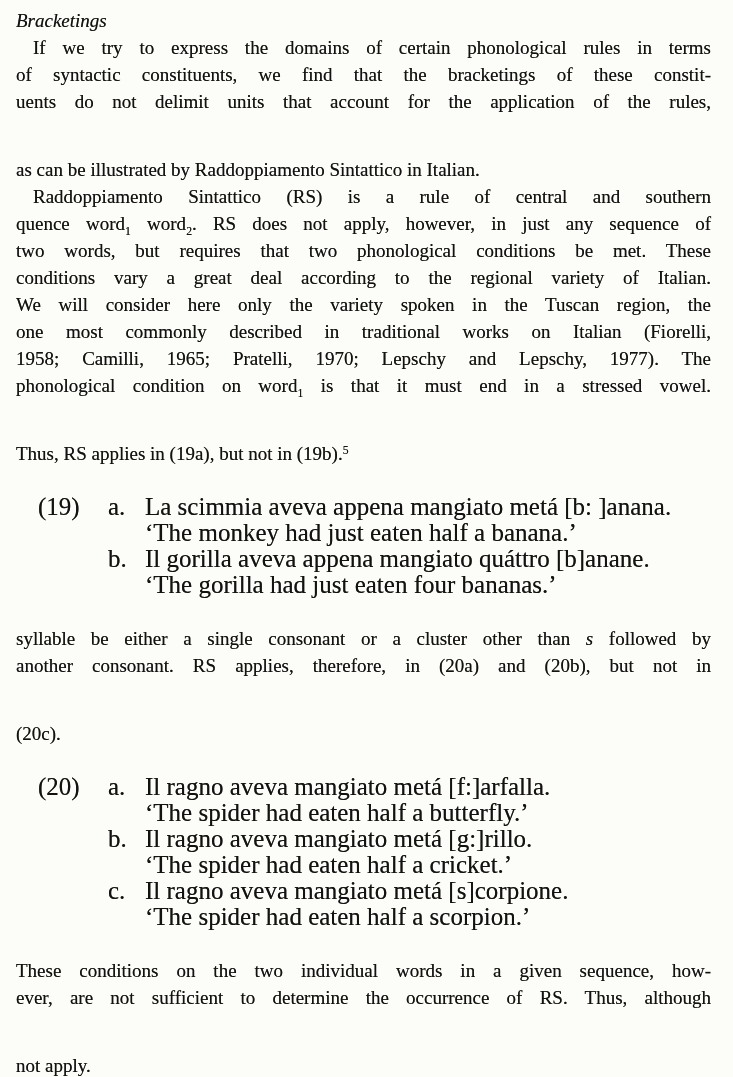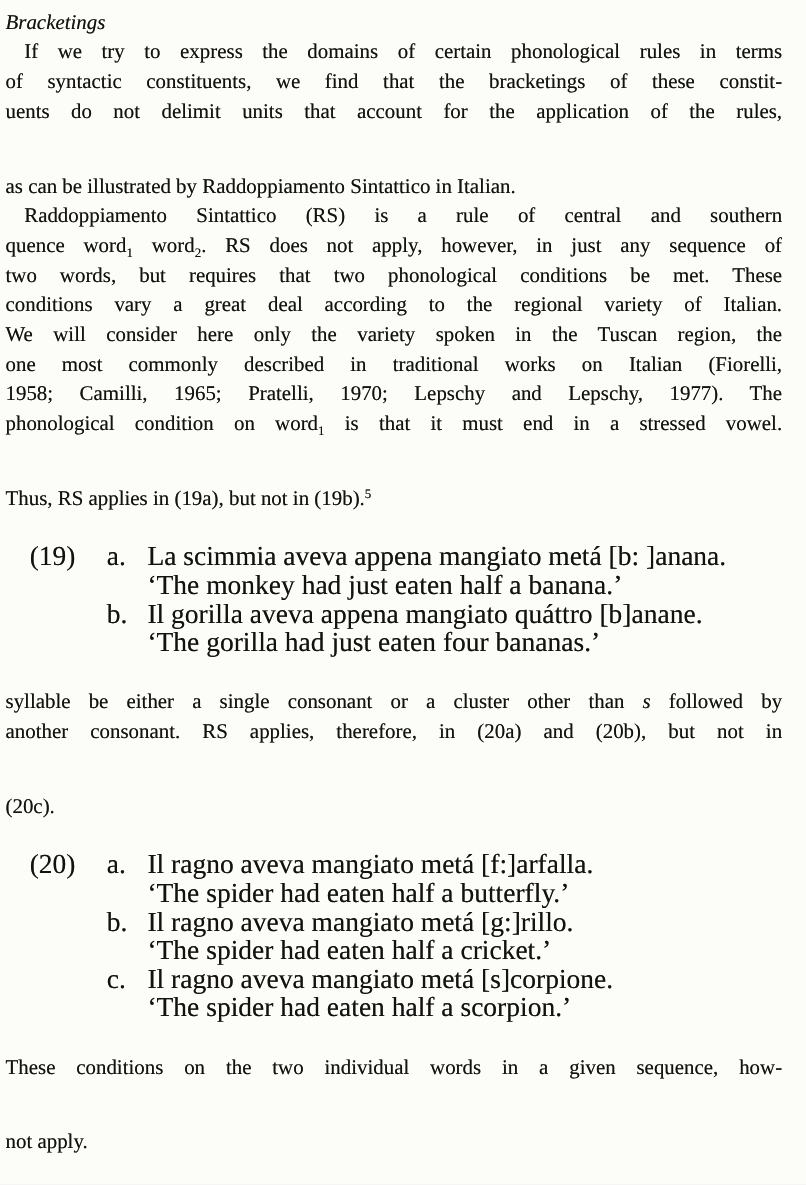--- a/index.html
+++ b/index.html
@@ -4,21 +4,21 @@
 <style>
   html, body { margin: 0; padding: 0; }
   body {
     width: 733px; height: 1077px;
     background: #e9e9e7;
     font-family: "Liberation Serif", "DejaVu Serif", serif;
   }
   .page {
     box-sizing: border-box;
     width: 733px; height: 1077px;
-    padding: 7px 22px 0 5px;
+    padding: 7px 22px 0 16px;
     background: #fcfcf9;
     color: #131210;
     overflow: hidden;
     text-shadow: 0 0 0.5px rgba(20,18,16,0.65);
   }
   .heading {
     font-style: italic;
     font-size: 19px;
     line-height: 27px;
   }
@@ -107,20 +107,21 @@
         <div class="ex-text">‘The spider had eaten half a cricket.’</div>
         <div class="ex-num"></div>
         <div class="ex-let">c.</div>
         <div class="ex-text">Il ragno aveva mangiato metá  [s]corpione.</div>
         <div class="ex-num"></div>
         <div class="ex-let"></div>
         <div class="ex-text">‘The spider had eaten half a scorpion.’</div>
       </div>
       <div class="paragraph">
         <div class="line">These conditions on the two individual words in a given sequence, how-</div>
+        <div class="line">ever, are not sufficient to determine the occurrence of RS. Thus, although</div>
         <div class="line last">not apply.</div>
       </div>
       <div class="example">
         <div class="ex-num">(21)</div>
         <div class="ex-let">a.</div>
         <div class="ex-num"></div>
         <div class="ex-let"></div>
         <div class="ex-text">‘The fox had eaten half of it before falling asleep.’</div>
       </div>
     </div>

